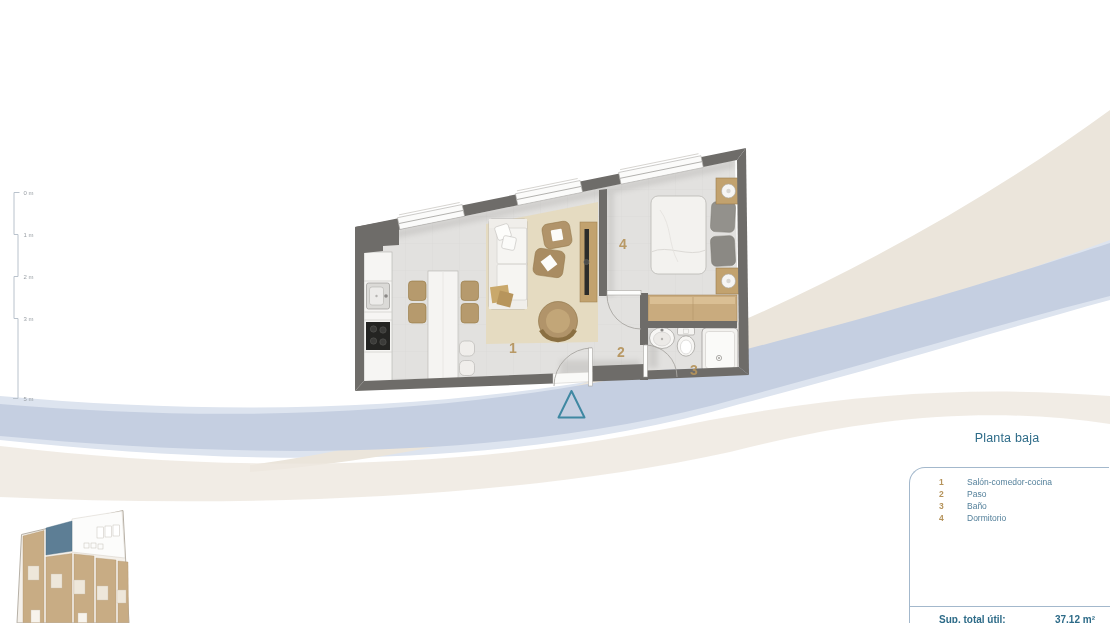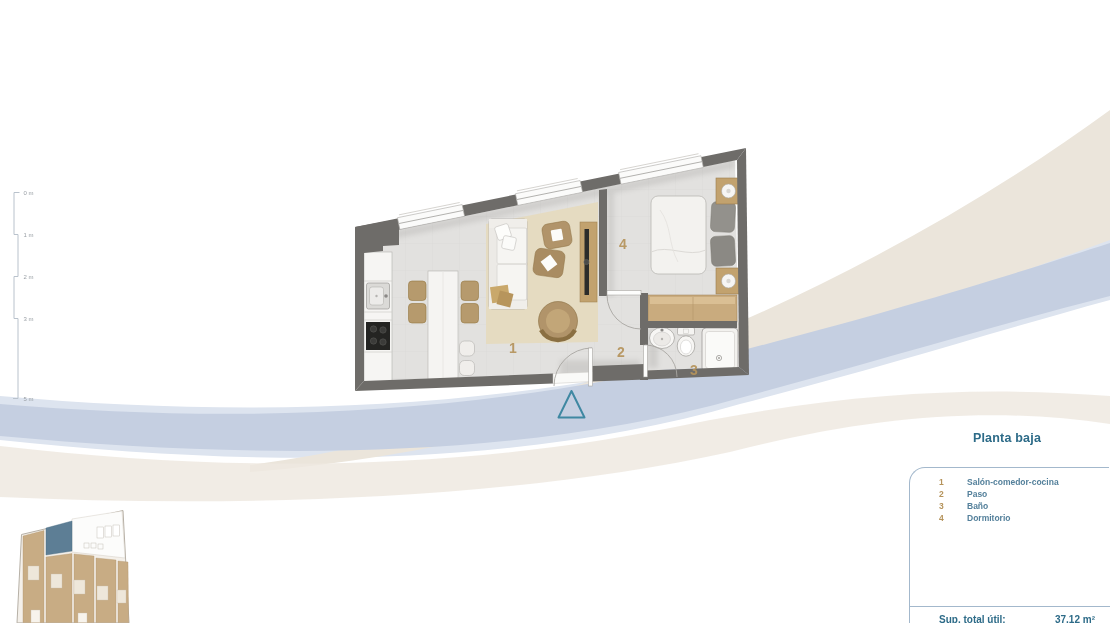--- a/index.html
+++ b/index.html
@@ -7,33 +7,33 @@
     width:1110px;height:623px;position:relative;overflow:hidden;
     background:#ffffff;
     font-family:"Liberation Sans","DejaVu Sans",sans-serif;
   }
   svg{display:block;}
   .abs{position:absolute;}
 
   
   .panel-title{
     position:absolute;left:906px;top:431px;width:202px;
-    text-align:center;font-size:12.5px;font-weight:bold;
+    text-align:center;font-size:12.5px;font-weight:normal;
     color:#2d6b88;line-height:15px;letter-spacing:.2px;
   }
   .panel-title .unit-letter{color:#b5935b;}
   .legend-box{
     position:absolute;left:909px;top:467px;width:200px;height:156px;
     border-left:1px solid #a3b8cc;border-top:1px solid #a3b8cc;
     border-top-left-radius:16px;box-sizing:border-box;
   }
   .legend-items{margin-top:9px;}
   .legend-row{display:flex;align-items:baseline;padding-left:29px;height:12px;font-size:8.5px;}
   .legend-num{color:#b5935b;font-weight:bold;width:12px;}
-  .legend-label{color:#54809b;margin-left:16px;white-space:nowrap;font-weight:bold;}
+  .legend-label{color:#54809b;margin-left:16px;white-space:nowrap;}
   .panel-divider{position:absolute;left:909px;top:606px;width:201px;height:1px;background:#a3b8cc;}
   .summary-row{
     position:absolute;left:939px;top:614px;width:156px;
     display:flex;justify-content:space-between;
     font-size:10px;font-weight:bold;color:#2d6b88;white-space:nowrap;
   }
 </style>
 </head>
 <body>
 

